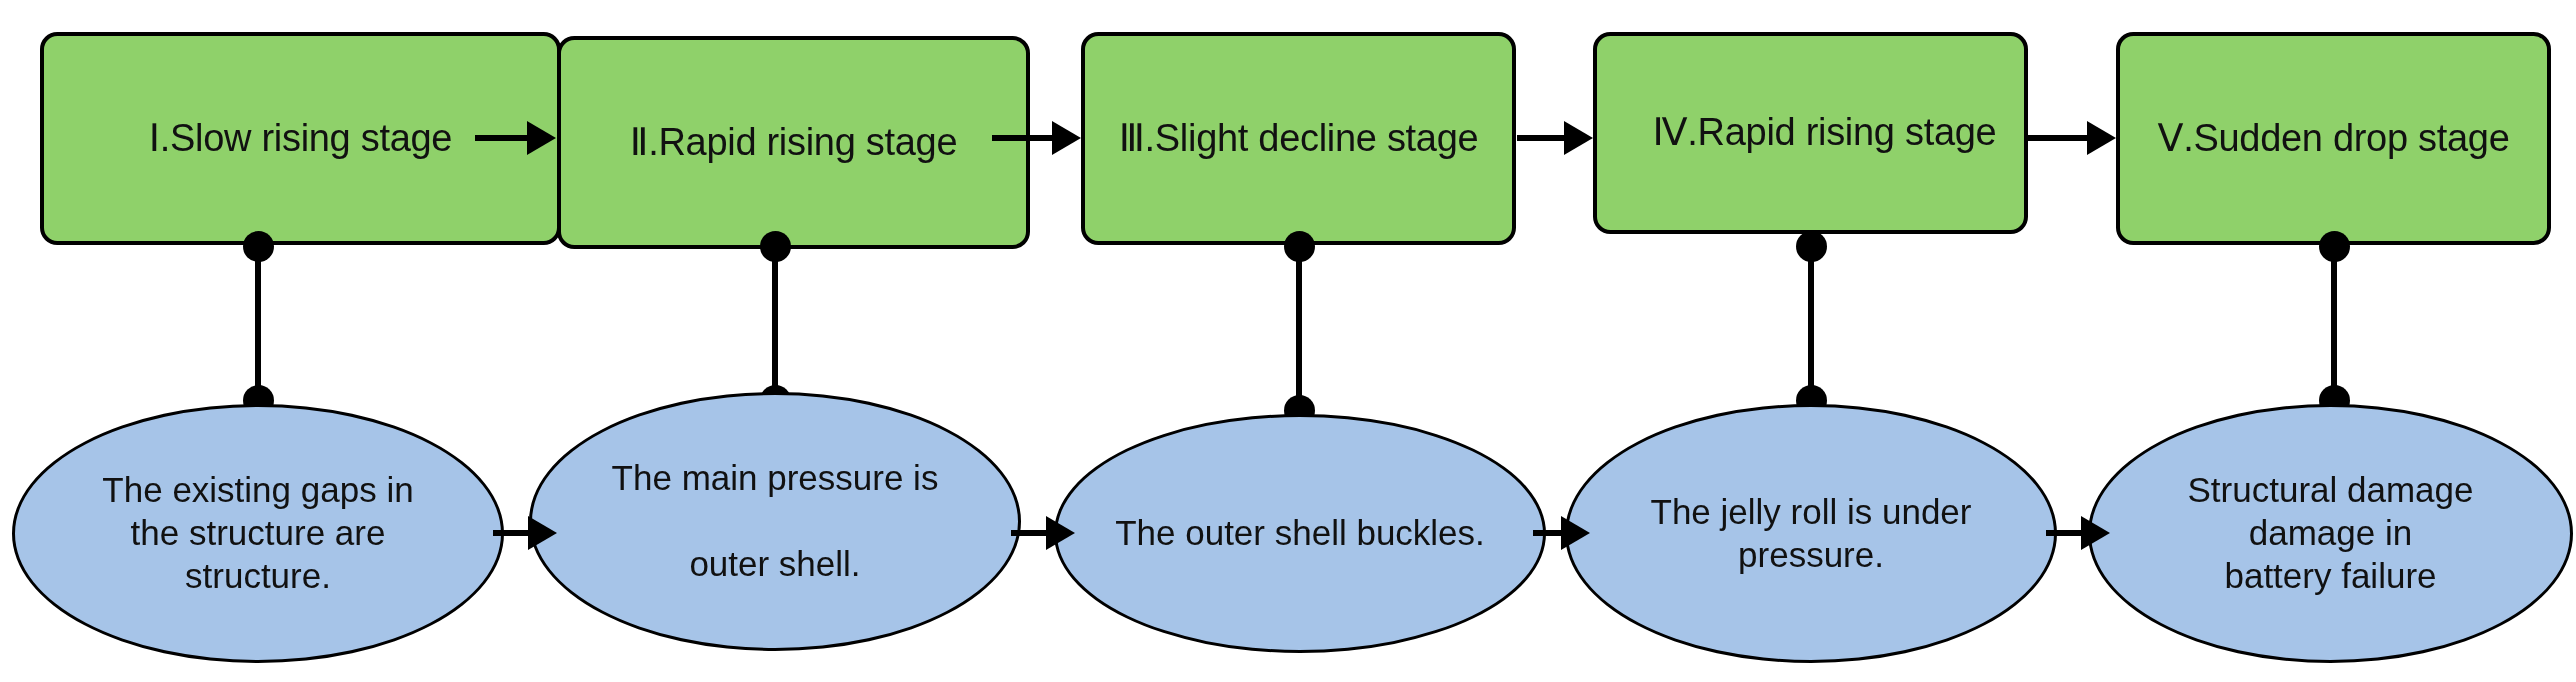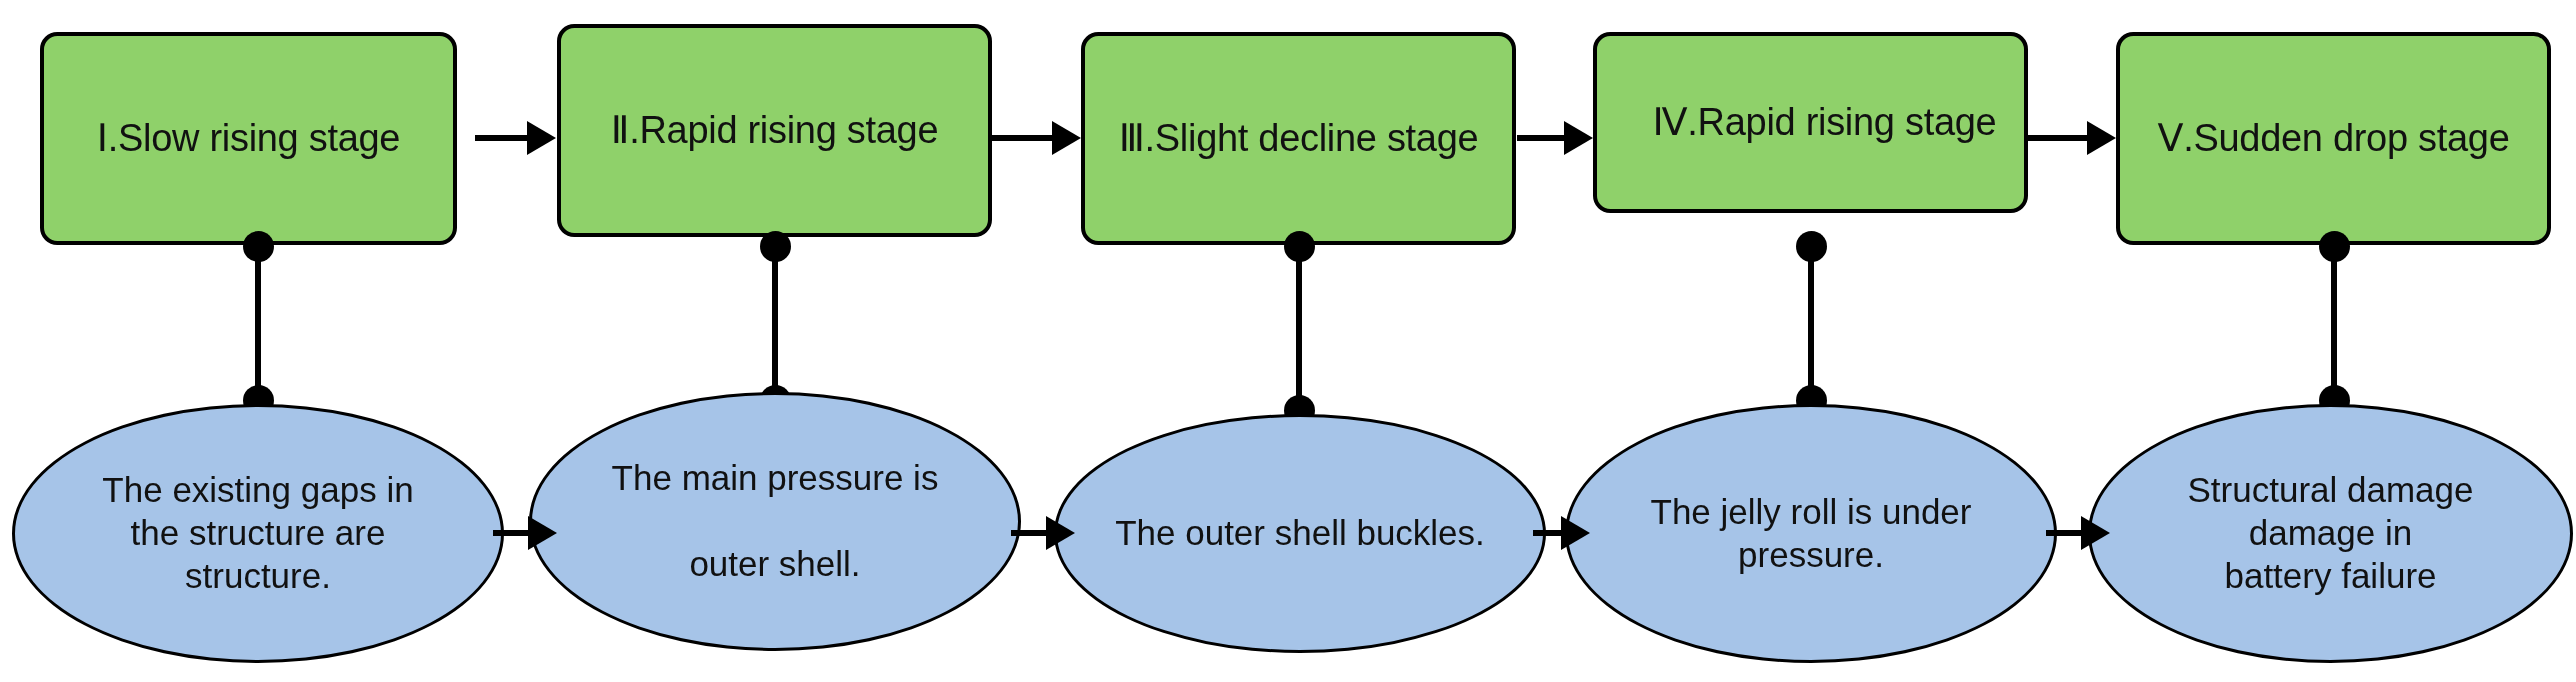--- a/index.html
+++ b/index.html
@@ -99,33 +99,33 @@
     background: #000000;
   }
   .v-link .dot.top { top: -13.3px; }
   .v-link .dot.bottom { bottom: -13.3px; }
 </style>
 </head>
 <body>
 
 <div id="canvas">
 
-  <div class="stage-box" style="left:40px; top:32px; width:417px; height:213px;">
+  <div class="stage-box" style="left:40px; top:32px; width:521px; height:213px;">
     <span class="stage-label">Ⅰ.Slow rising stage</span>
   </div>
 
-  <div class="stage-box" style="left:557px; top:24px; width:435px; height:213px;">
+  <div class="stage-box" style="left:557px; top:36px; width:473px; height:213px;">
     <span class="stage-label">Ⅱ.Rapid rising stage</span>
   </div>
 
   <div class="stage-box" style="left:1081px; top:32px; width:435px; height:213px;">
     <span class="stage-label">Ⅲ.Slight decline stage</span>
   </div>
 
-  <div class="stage-box" style="left:1593px; top:32px; width:435px; height:181px;padding-left:28px;">
+  <div class="stage-box" style="left:1593px; top:32px; width:435px; height:202px;padding-left:28px;">
     <span class="stage-label">Ⅳ.Rapid rising stage</span>
   </div>
 
   <div class="stage-box" style="left:2116px; top:32px; width:435px; height:213px;">
     <span class="stage-label">Ⅴ.Sudden drop stage</span>
   </div>
 
   <div class="h-arrow" style="left:475px; top:138px; width:82px;">
     <div class="shaft" style="width:52px;"></div>
     <div class="head" style="left:52px;"></div>

